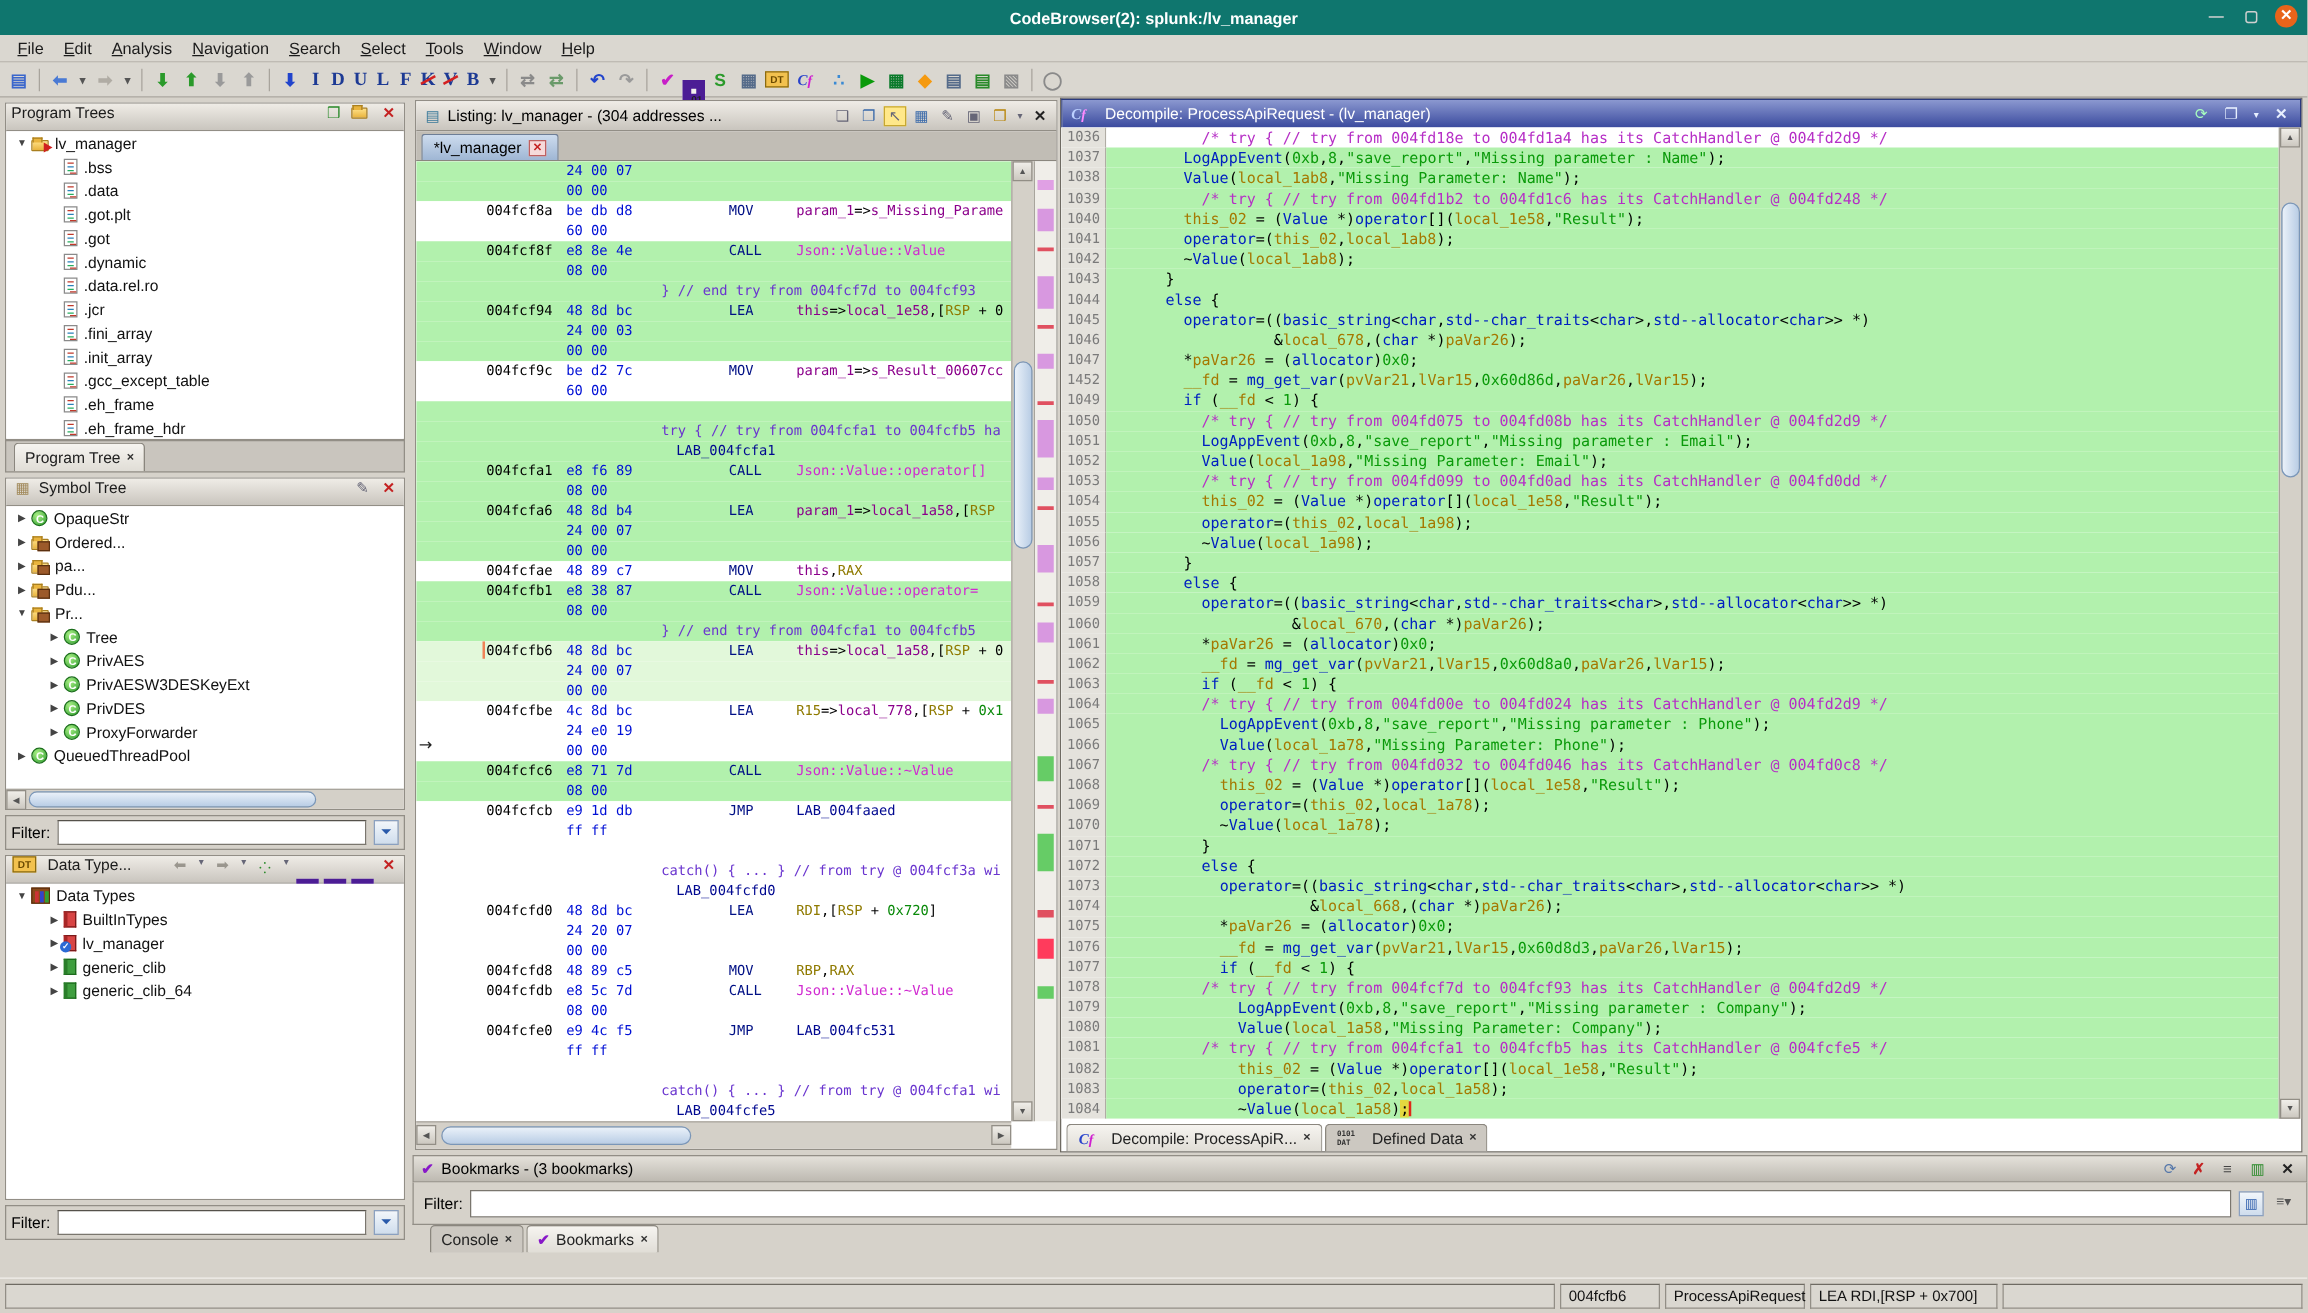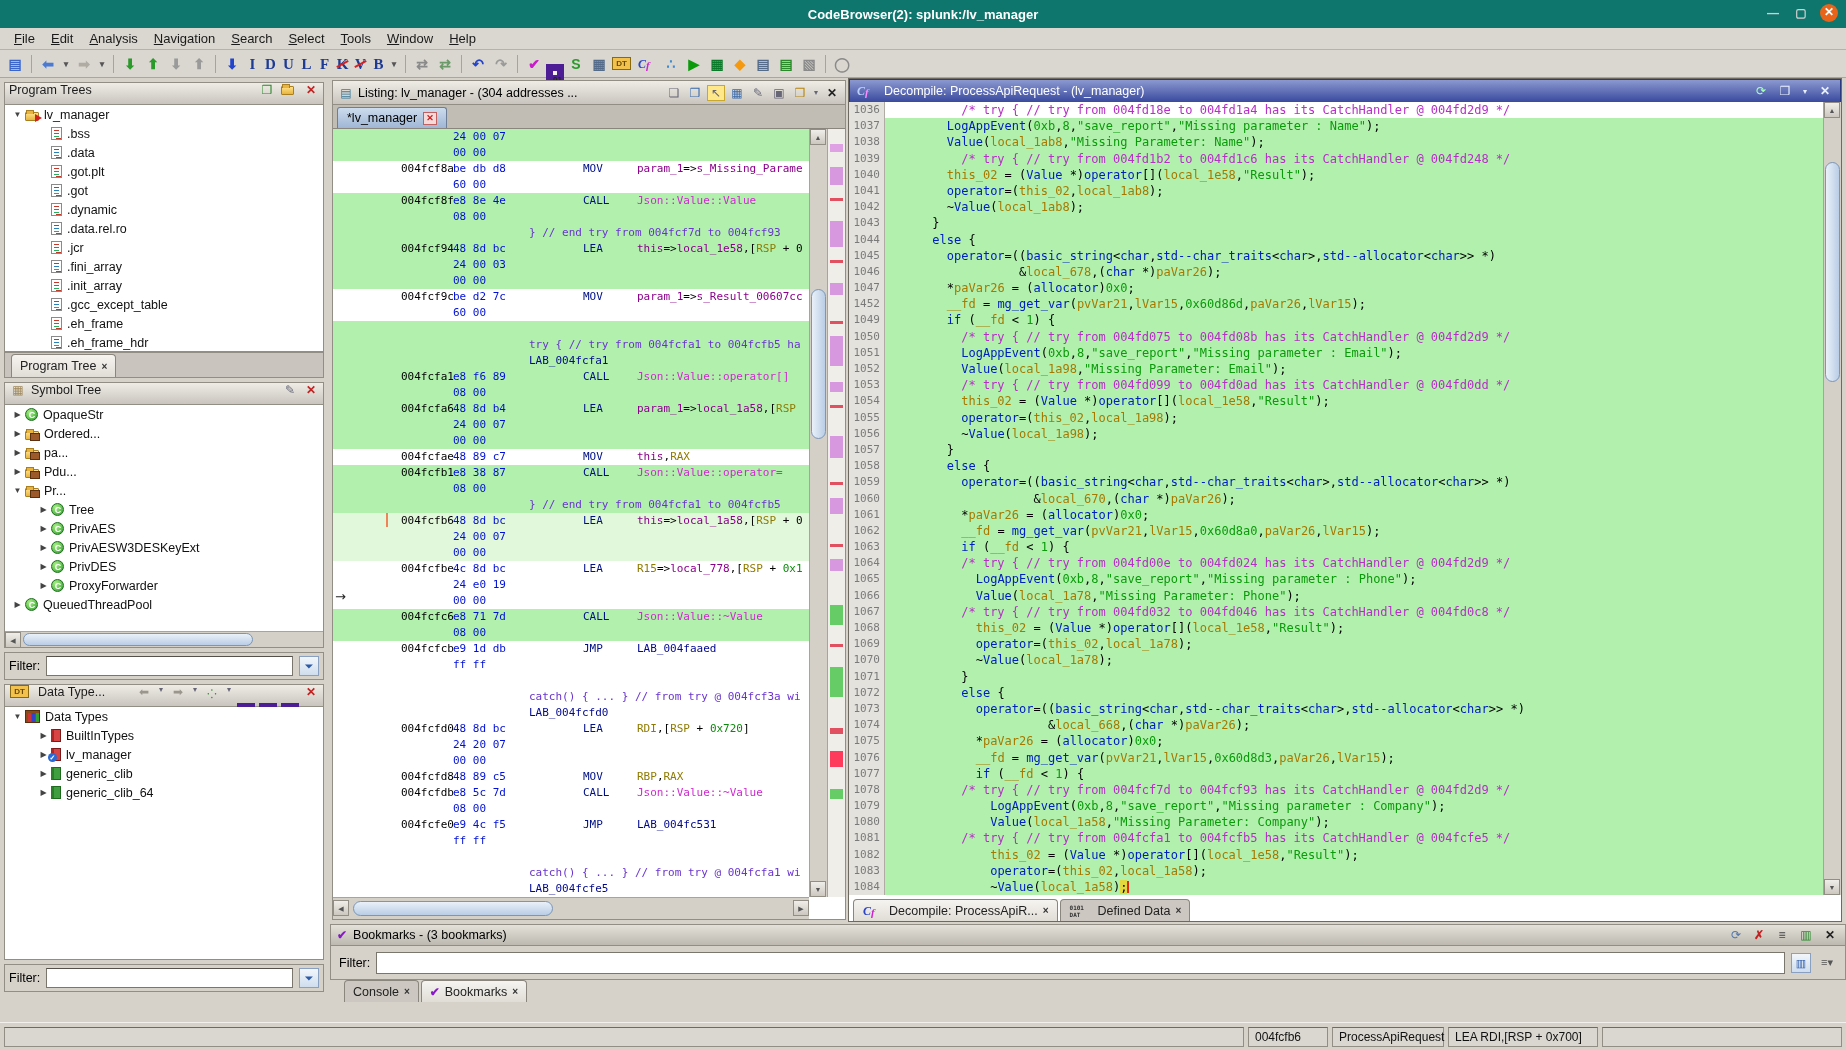--- a/index.html
+++ b/index.html
@@ -66,26 +66,26 @@
   .tab .tx{color:#333;font-size:10px;font-weight:bold}
   
   #listing-head{display:flex;align-items:center;gap:3px;padding:0 4px;font-size:12.5px;background:linear-gradient(#efece6,#c9c5be);border-bottom:1px solid #928e86;height:24px}
   #listing-tabrow{height:24px;background:#c1bdb5;display:flex;align-items:flex-end;padding-left:4px;border-bottom:1px solid #8a867e}
   #listing-tab{height:21px;background:linear-gradient(#cddcee,#9fb6d4);border:1px solid #6e7e96;border-bottom:none;border-radius:3px 3px 0 0;display:flex;align-items:center;gap:6px;padding:0 9px;font-size:12.5px;color:#000}
   #listing-tab .txr{background:#f6dada;border:1px solid #c06060;color:#c42222;font-size:9px;font-weight:bold;line-height:9px;padding:1px 2px}
   #listing-body{position:absolute;left:0;right:36px;top:48px;bottom:22px;background:#fff;overflow:hidden;font:11px/16px "DejaVu Sans Mono",monospace}
   .lrow{position:relative;height:16px;white-space:pre;overflow:hidden}
   .lrow span{position:absolute;top:0;white-space:pre}
   .hl-g{background:#b2f1ad}.hl-w{background:#fff}.hl-c{background:#e2f8da}
-  .la{left:68px;color:#000}
+  .la{left:56px;color:#000}
   .lb{left:120px;color:#0010d6}
   .lm{left:250px;color:#001085}
   .lo{left:304px;color:#000}
   .lc{left:196px;color:#6a35cf}
-  .ll{left:196px;color:#000890}
+  .ll{left:208px;color:#000890}
   .o-func{color:#d02ad0}.o-lab{color:#000890}.o-reg{color:#8f7a00}.o-var{color:#8b008b}.o-num{color:#0a8a0a}
   .lcursor{left:53px;top:1px;width:2px;height:14px;background:#f08358}
   #listing-marker-strip{background:#f0eee9;border-left:1px solid #a8a49c}
   .mark{position:absolute;left:2px;right:2px}
   #margin-arrow{font-size:13px;color:#222;font-family:"DejaVu Sans",sans-serif}
   
   #decomp-title{height:23px;background:linear-gradient(#8b98d0,#3a4a9e);display:flex;align-items:center;gap:6px;padding:0 6px;color:#fff;font-size:12.5px;border:1px solid #2a3a7e;border-bottom:none}
   #decomp-title .ic-cf::before{color:#bcd0ff}#decomp-title .ic-cf::after{color:#ff8aff}
   .dico{color:#e8f0ff;font-size:12px;width:18px;text-align:center}
   #decomp-body{position:absolute;left:0;right:18px;top:23px;bottom:26px;background:#fff;overflow:hidden;font:12px/16.2px "DejaVu Sans Mono",monospace}

